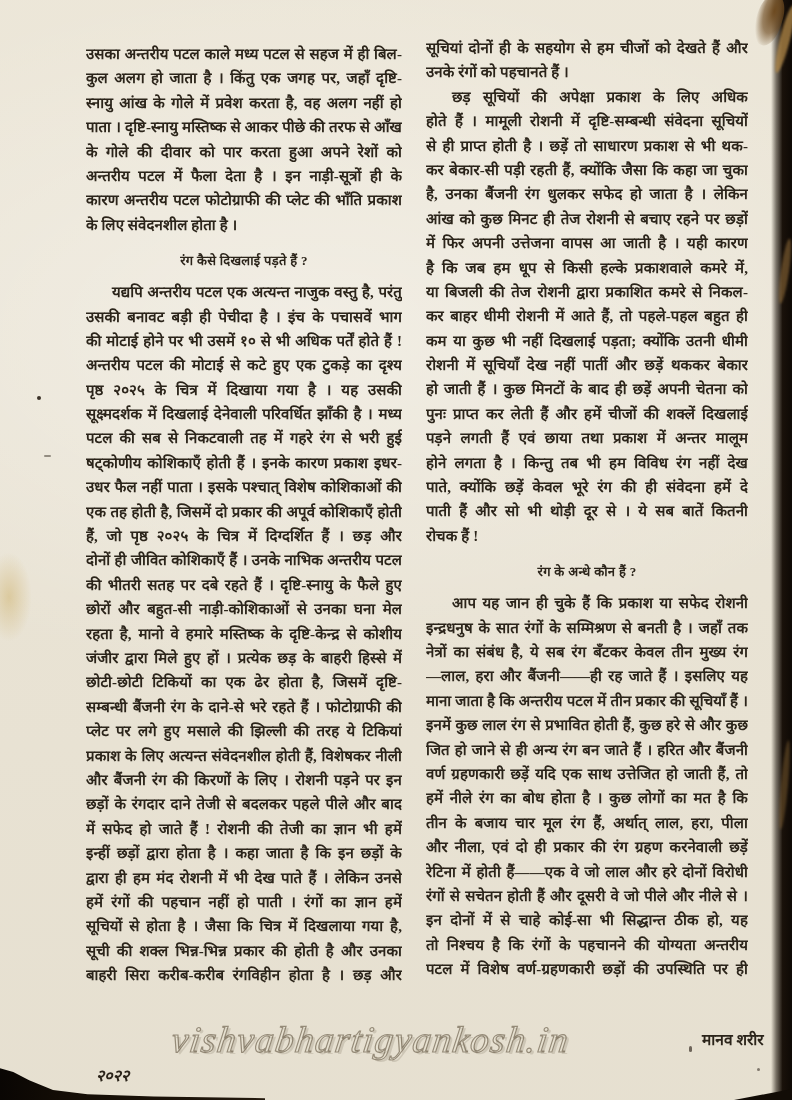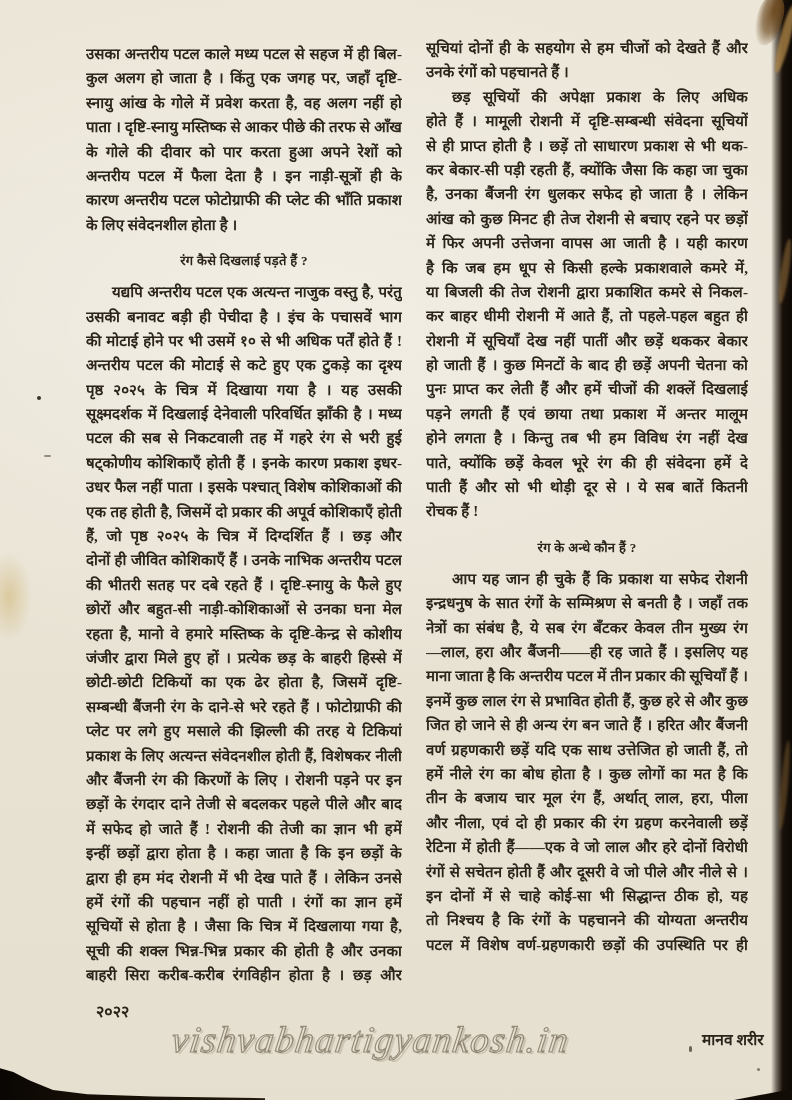--- a/index.html
+++ b/index.html
@@ -21,21 +21,21 @@
     font-weight:600; text-align:justify; text-align-last:justify;
     letter-spacing:.1px;
   }
   .line.last-left { text-align-last:left; }
   .para.indent .line:first-child { text-indent:26px; }
   .heading {
     text-align:center; font-size:13px; font-weight:bold;
     margin:12px 0 7px; line-height:24px; letter-spacing:.3px;
   }
   
-  .page-number { position:absolute; left:96px; top:1000px; font-size:16px; font-weight:600; }
+  .page-number { position:absolute; left:96px; top:1064px; font-size:16px; font-weight:600;font-style:italic; }
   .running-title { position:absolute; left:702px; top:1028px; width:110px; font-size:15.5px; font-weight:600; white-space:nowrap; }
   .watermark {
     position:absolute; left:172px; top:1018px; width:470px;
     font-size:37px; font-style:italic; letter-spacing:1.5px;
     transform:skewX(-8deg);
     color:rgba(241,236,223,.08);
     -webkit-text-stroke:1.2px rgba(95,82,62,.6);
     text-shadow:3px 2px 0 rgba(95,82,62,.18);
     white-space:nowrap; pointer-events:none;
   }
@@ -132,20 +132,21 @@
         <div class="line">छड़ सूचियों की अपेक्षा प्रकाश के लिए अधिक संवेदनशील</div>
         <div class="line">होते हैं ।  मामूली रोशनी में दृष्टि-सम्बन्धी संवेदना सूचियों</div>
         <div class="line">से ही प्राप्त होती है ।  छड़ें तो साधारण प्रकाश से भी थक-</div>
         <div class="line">कर बेकार-सी पड़ी रहती हैं, क्योंकि जैसा कि कहा जा चुका</div>
         <div class="line">है, उनका बैंजनी रंग धुलकर सफेद हो जाता है ।  लेकिन</div>
         <div class="line">आंख को कुछ मिनट ही तेज रोशनी से बचाए रहने पर छड़ों</div>
         <div class="line">में फिर अपनी उत्तेजना वापस आ जाती है ।  यही कारण</div>
         <div class="line">है कि जब हम धूप से किसी हल्के प्रकाशवाले कमरे में,</div>
         <div class="line">या बिजली की तेज रोशनी द्वारा प्रकाशित कमरे से निकल-</div>
         <div class="line">कर बाहर धीमी रोशनी में आते हैं, तो पहले-पहल बहुत ही</div>
+        <div class="line">कम या कुछ भी नहीं दिखलाई पड़ता; क्योंकि उतनी धीमी</div>
         <div class="line">रोशनी में सूचियाँ देख नहीं पातीं और छड़ें थककर बेकार</div>
         <div class="line">हो जाती हैं ।  कुछ मिनटों के बाद ही छड़ें अपनी चेतना को</div>
         <div class="line">पुनः प्राप्त कर लेती हैं और हमें चीजों की शक्लें दिखलाई</div>
         <div class="line">पड़ने लगती हैं एवं छाया तथा प्रकाश में अन्तर मालूम</div>
         <div class="line">होने लगता है ।  किन्तु तब भी हम विविध रंग नहीं देख</div>
         <div class="line">पाते, क्योंकि छड़ें केवल भूरे रंग की ही संवेदना हमें दे</div>
         <div class="line">पाती हैं और सो भी थोड़ी दूर से ।  ये सब बातें कितनी</div>
         <div class="line last-left">रोचक हैं !</div>
       </div>
       <div class="heading">रंग के अन्धे कौन हैं ?</div>

